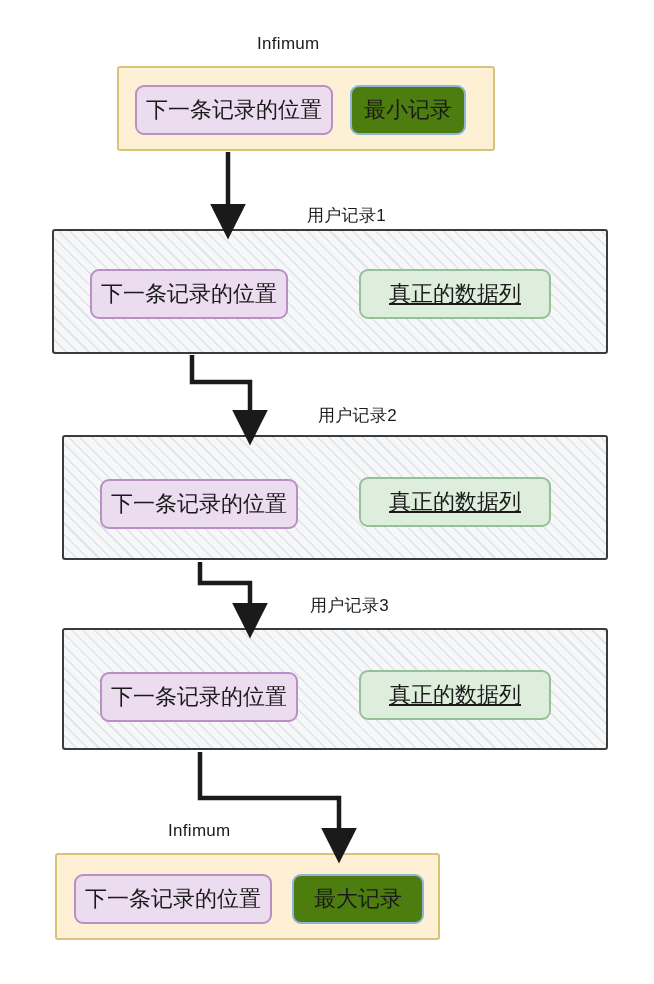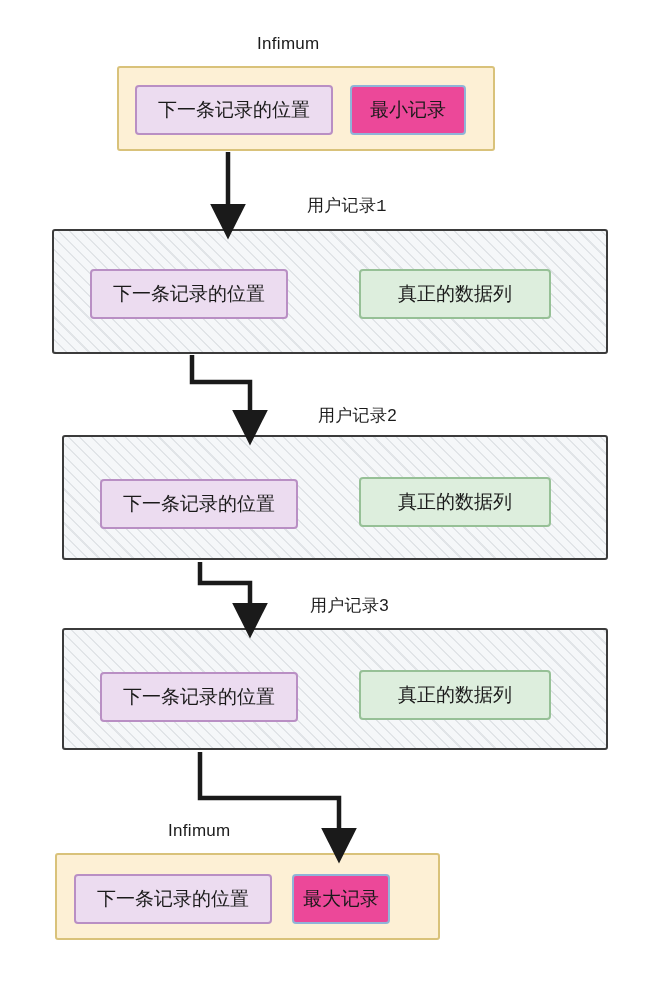--- a/index.html
+++ b/index.html
@@ -47,37 +47,38 @@
       ),
       #f5f7f9;
   }
   
   .chip {
     position: absolute;
     box-sizing: border-box;
     display: flex;
     align-items: center;
     justify-content: center;
-    font-size: 19px;
+    font-size: 22px;
     color: #1a1a1a;
-    border-radius: 4px;
+    border-radius: 9px;
     white-space: nowrap;
   }
   .chip-purple {
     background: #ecdcf0;
     border: 2px solid #b98fc4;
   }
   .chip-blue {
-    background: #ec4899;
+    background: #4d7c0f;
     border: 2px solid #90b4d8;
     text-align: right;
   }
   .chip-green {
     background: #ddeedd;
     border: 2px solid #96c096;
+    text-decoration: underline;
   }
   .arrow-layer {
     position: absolute;
     left: 0;
     top: 0;
     width: 654px;
     height: 984px;
     pointer-events: none;
   }
 </style>
@@ -86,21 +87,21 @@
 
 <div id="stage">
 
   <div class="label" style="left:257px; top:34px;">Infimum</div>
 
   <div class="node sentinel-box" style="left:117px; top:66px; width:378px; height:85px;">
     <div class="chip chip-purple" style="left:16px; top:17px; width:198px; height:50px;">下一条记录的位置</div>
     <div class="chip chip-blue" style="left:231px; top:17px; width:116px; height:50px;">最小记录</div>
   </div>
 
-  <div class="label" style="left:307px; top:194px;font-family:Liberation Mono, monospace;">用户记录1</div>
+  <div class="label" style="left:307px; top:204px;">用户记录1</div>
 
   <div class="node record-box" style="left:52px; top:229px; width:556px; height:125px;">
     <div class="chip chip-purple" style="left:36px; top:38px; width:198px; height:50px;">下一条记录的位置</div>
     <div class="chip chip-green" style="left:305px; top:38px; width:192px; height:50px;">真正的数据列</div>
   </div>
 
   <div class="label" style="left:310px; top:404px;margin-left:8px;">用户记录2</div>
 
   <div class="node record-box" style="left:62px; top:435px; width:546px; height:125px;">
     <div class="chip chip-purple" style="left:36px; top:42px; width:198px; height:50px;">下一条记录的位置</div>
@@ -111,21 +112,21 @@
 
   <div class="node record-box" style="left:62px; top:628px; width:546px; height:122px;">
     <div class="chip chip-purple" style="left:36px; top:42px; width:198px; height:50px;">下一条记录的位置</div>
     <div class="chip chip-green" style="left:295px; top:40px; width:192px; height:50px;">真正的数据列</div>
   </div>
 
   <div class="label" style="left:168px; top:821px;">Infimum</div>
 
   <div class="node sentinel-box" style="left:55px; top:853px; width:385px; height:87px;">
     <div class="chip chip-purple" style="left:17px; top:19px; width:198px; height:50px;">下一条记录的位置</div>
-    <div class="chip chip-blue" style="left:235px; top:19px; width:98px; height:50px;">最大记录</div>
+    <div class="chip chip-blue" style="left:235px; top:19px; width:132px; height:50px;">最大记录</div>
   </div>
 
   <svg class="arrow-layer" viewBox="0 0 654 984">
     <defs>
       <marker id="ah" markerWidth="10" markerHeight="10" refX="3.2" refY="4" orient="auto" markerUnits="strokeWidth">
         <path d="M0,0 L0,8 L8,4 z" fill="#1a1a1a"></path>
       </marker>
     </defs>
 
     <path d="M 228 152 L 228 218" stroke="#1a1a1a" stroke-width="4.5" fill="none" marker-end="url(#ah)"></path>

